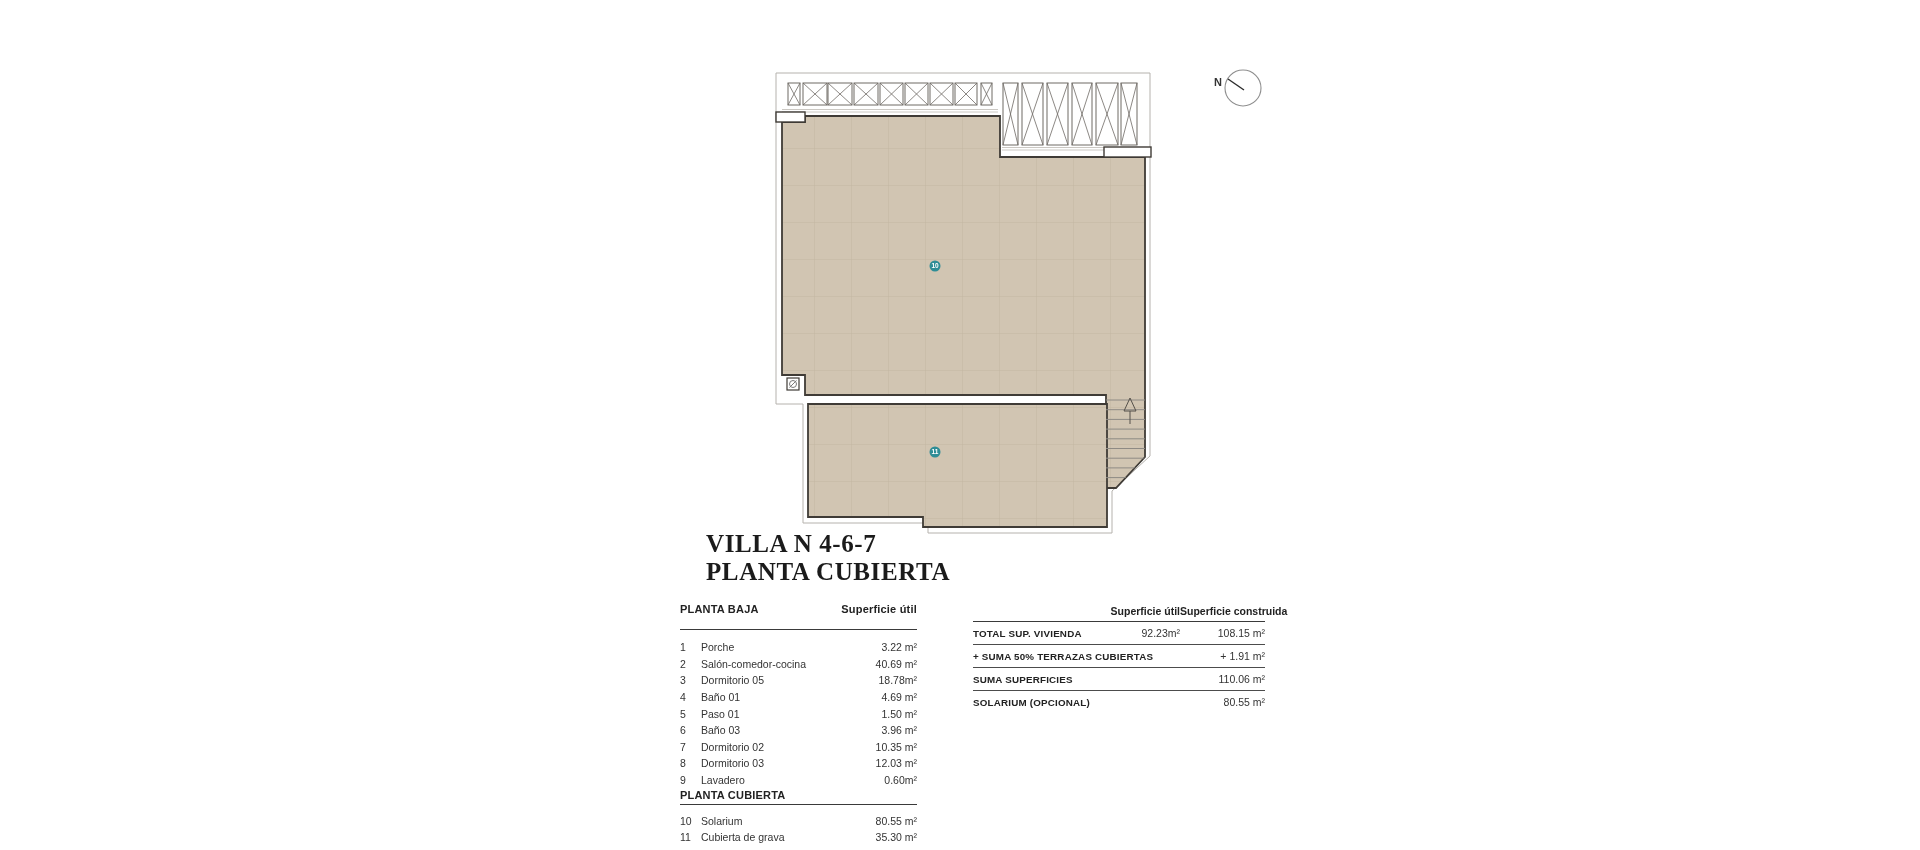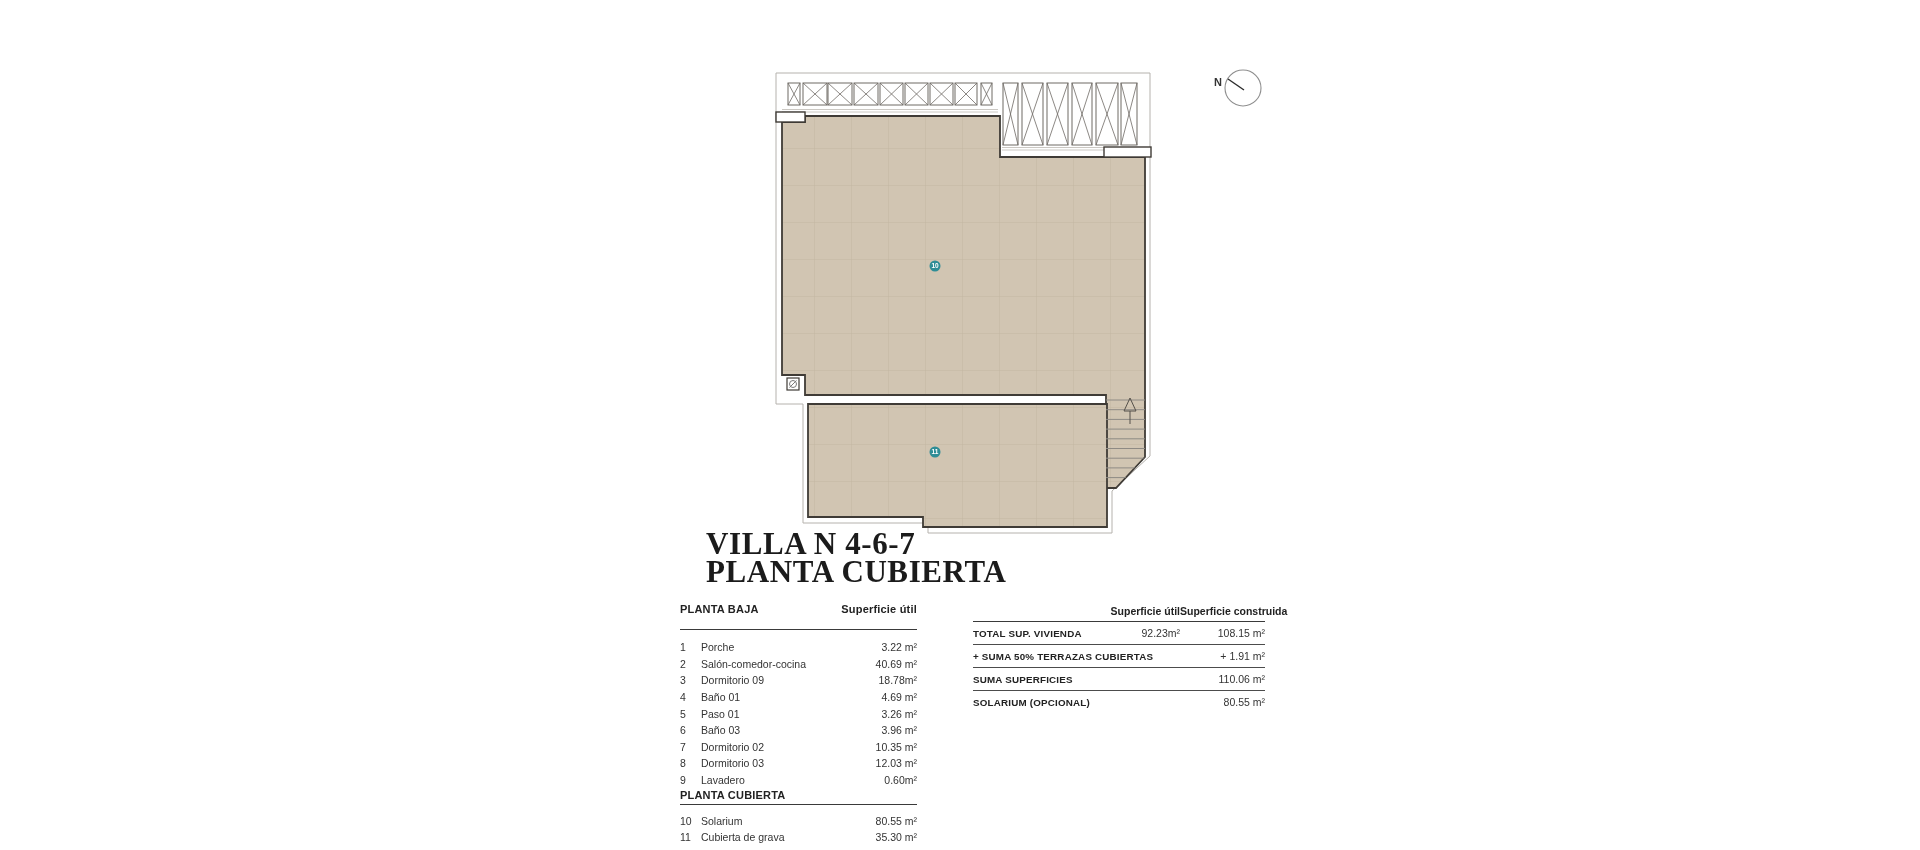--- a/index.html
+++ b/index.html
@@ -22,21 +22,21 @@
   .marker text{fill:#fff;font-size:6.5px;font-weight:bold;text-anchor:middle;}
   .compass circle{fill:#fff;stroke:#8e8e8e;stroke-width:1.1;}
   .compass line{stroke:#2b2b2b;stroke-width:1.4;}
   .compass text{font-size:11px;font-weight:600;fill:#333;text-anchor:middle;
     font-family:"Liberation Sans",sans-serif;}
   .tileBg{fill:var(--roof,#d1c5b2);}
   .tileLn{fill:none;stroke:var(--grid,#c3b7a3);stroke-width:1;}
 
   
   .title{position:absolute;left:706px;top:530px;font-family:"Liberation Serif","DejaVu Serif",serif;
-    font-size:31px;font-weight:700;color:#1b1b1b;line-height:27.5px;letter-spacing:.6px;white-space:nowrap;}
+    font-size:25px;font-weight:700;color:#1b1b1b;line-height:27.5px;letter-spacing:.6px;white-space:nowrap;}
 
   
   .area-table{position:absolute;left:680px;top:603px;width:237px;}
   .thead{display:flex;justify-content:space-between;align-items:flex-end;
     border-bottom:1.5px solid #3a3a3a;padding-bottom:14px;font-weight:bold;font-size:11px;color:#222;
     letter-spacing:.2px;}
   .rows{margin-top:9px;}
   .rows2{margin-top:7px;}
   .sec2 .thead{margin-top:1px;padding-bottom:3px;}
   .trow{display:flex;align-items:center;height:16.6px;font-size:10.5px;color:#333;}
@@ -195,32 +195,32 @@
             <span class="nm">Porche</span>
             <span class="vl">3.22 m²</span>
           </div>
           <div class="trow">
             <span class="num">2</span>
             <span class="nm">Salón-comedor-cocina</span>
             <span class="vl">40.69 m²</span>
           </div>
           <div class="trow">
             <span class="num">3</span>
-            <span class="nm">Dormitorio 09</span>
+            <span class="nm">Dormitorio 05</span>
             <span class="vl">18.78m²</span>
           </div>
           <div class="trow">
             <span class="num">4</span>
             <span class="nm">Baño 01</span>
             <span class="vl">4.69 m²</span>
           </div>
           <div class="trow">
             <span class="num">5</span>
             <span class="nm">Paso 01</span>
-            <span class="vl">3.26 m²</span>
+            <span class="vl">1.50 m²</span>
           </div>
           <div class="trow">
             <span class="num">6</span>
             <span class="nm">Baño 03</span>
             <span class="vl">3.96 m²</span>
           </div>
           <div class="trow">
             <span class="num">7</span>
             <span class="nm">Dormitorio 02</span>
             <span class="vl">10.35 m²</span>

